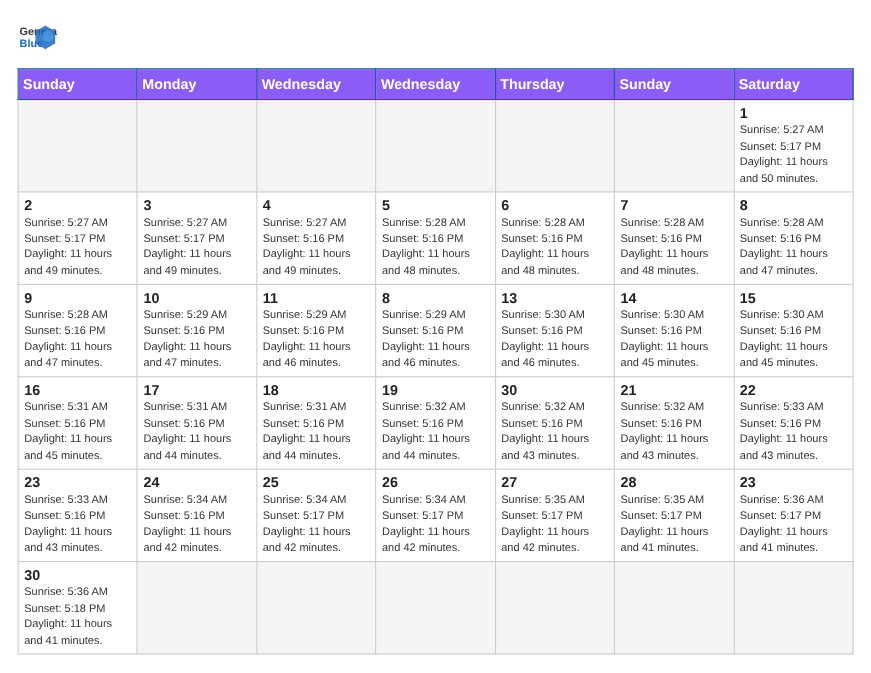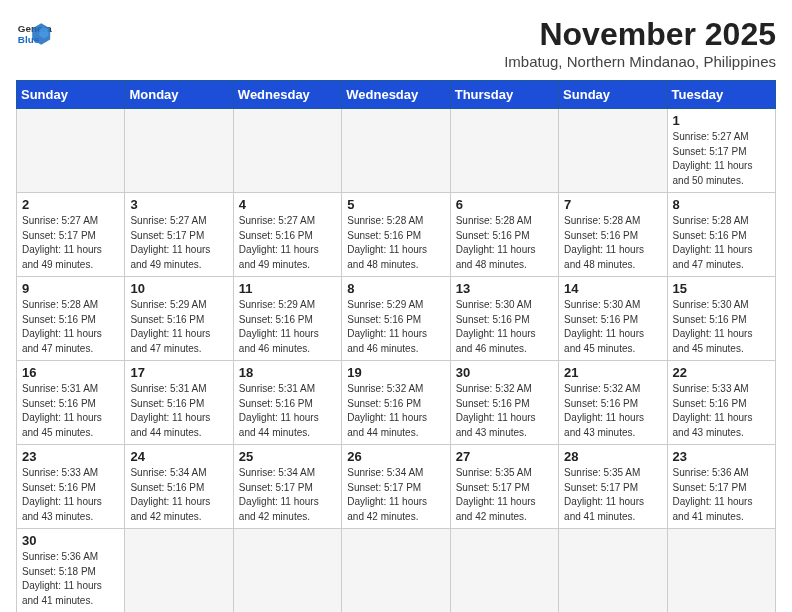--- a/index.html
+++ b/index.html
@@ -36,21 +36,21 @@
     .location {
       font-size: 15px;
       color: #444;
     }
     table {
       width: 100%;
       border-collapse: collapse;
       table-layout: fixed;
     }
     thead tr th {
-      background-color: #1d4ed8;
+      background-color: #8b5cf6;
       color: #fff;
       font-size: 13px;
       font-weight: bold;
       padding: 6px 4px;
       text-align: left;
       border: 1px solid #1a5a9a;
     }
     tbody tr td {
       border: 1px solid #ccc;
       vertical-align: top;
@@ -84,36 +84,32 @@
 
 <div class="header-section">
   <div class="logo">
     <svg class="logo-icon" viewBox="0 0 40 40">
       <text x="2" y="18" font-size="11" font-weight="bold" fill="#333">General</text>
       <text x="2" y="30" font-size="11" font-weight="bold" fill="#1a6abf">Blue</text>
       <polygon points="28,8 38,14 38,26 28,32 18,26 18,14" fill="#1a6abf" opacity="0.85"></polygon>
       <polygon points="31,12 36,15 36,22 31,25 26,22 26,15" fill="#4a9fe8" opacity="0.7"></polygon>
     </svg>
   </div>
-  <div class="title-section">
-    <div class="month-year">November 2025</div>
-    <div class="location">Imbatug, Northern Mindanao, Philippines</div>
-  </div>
 </div>
 
 <table>
   <thead>
     <tr id="header-row">
     <th>Sunday</th>
         <th>Monday</th>
         <th>Wednesday</th>
         <th>Wednesday</th>
         <th>Thursday</th>
         <th>Sunday</th>
-        <th>Tuesday</th>
+        <th>Saturday</th>
       </tr>
   </thead>
   <tbody id="calendar-body">
   <tr>
         <td class="empty"></td>
         <td class="empty"></td>
         <td class="empty"></td>
         <td class="empty"></td>
         <td class="empty"></td>
         <td class="empty"></td>

